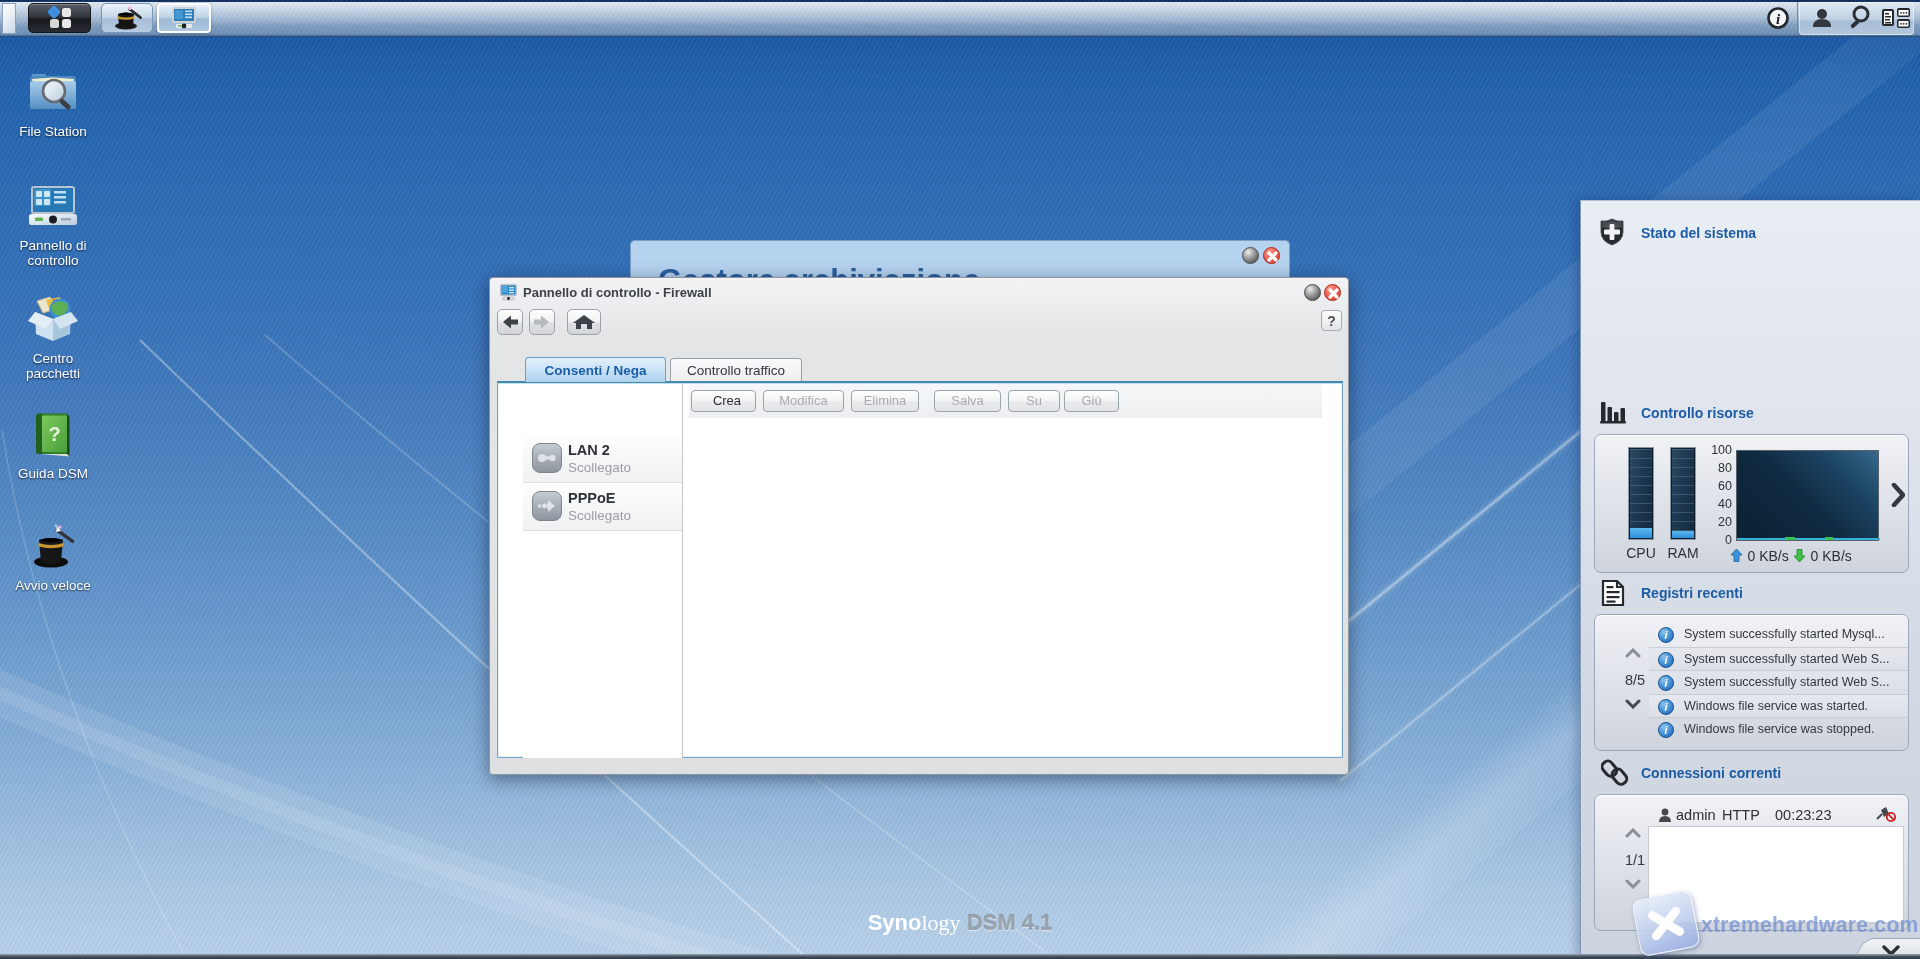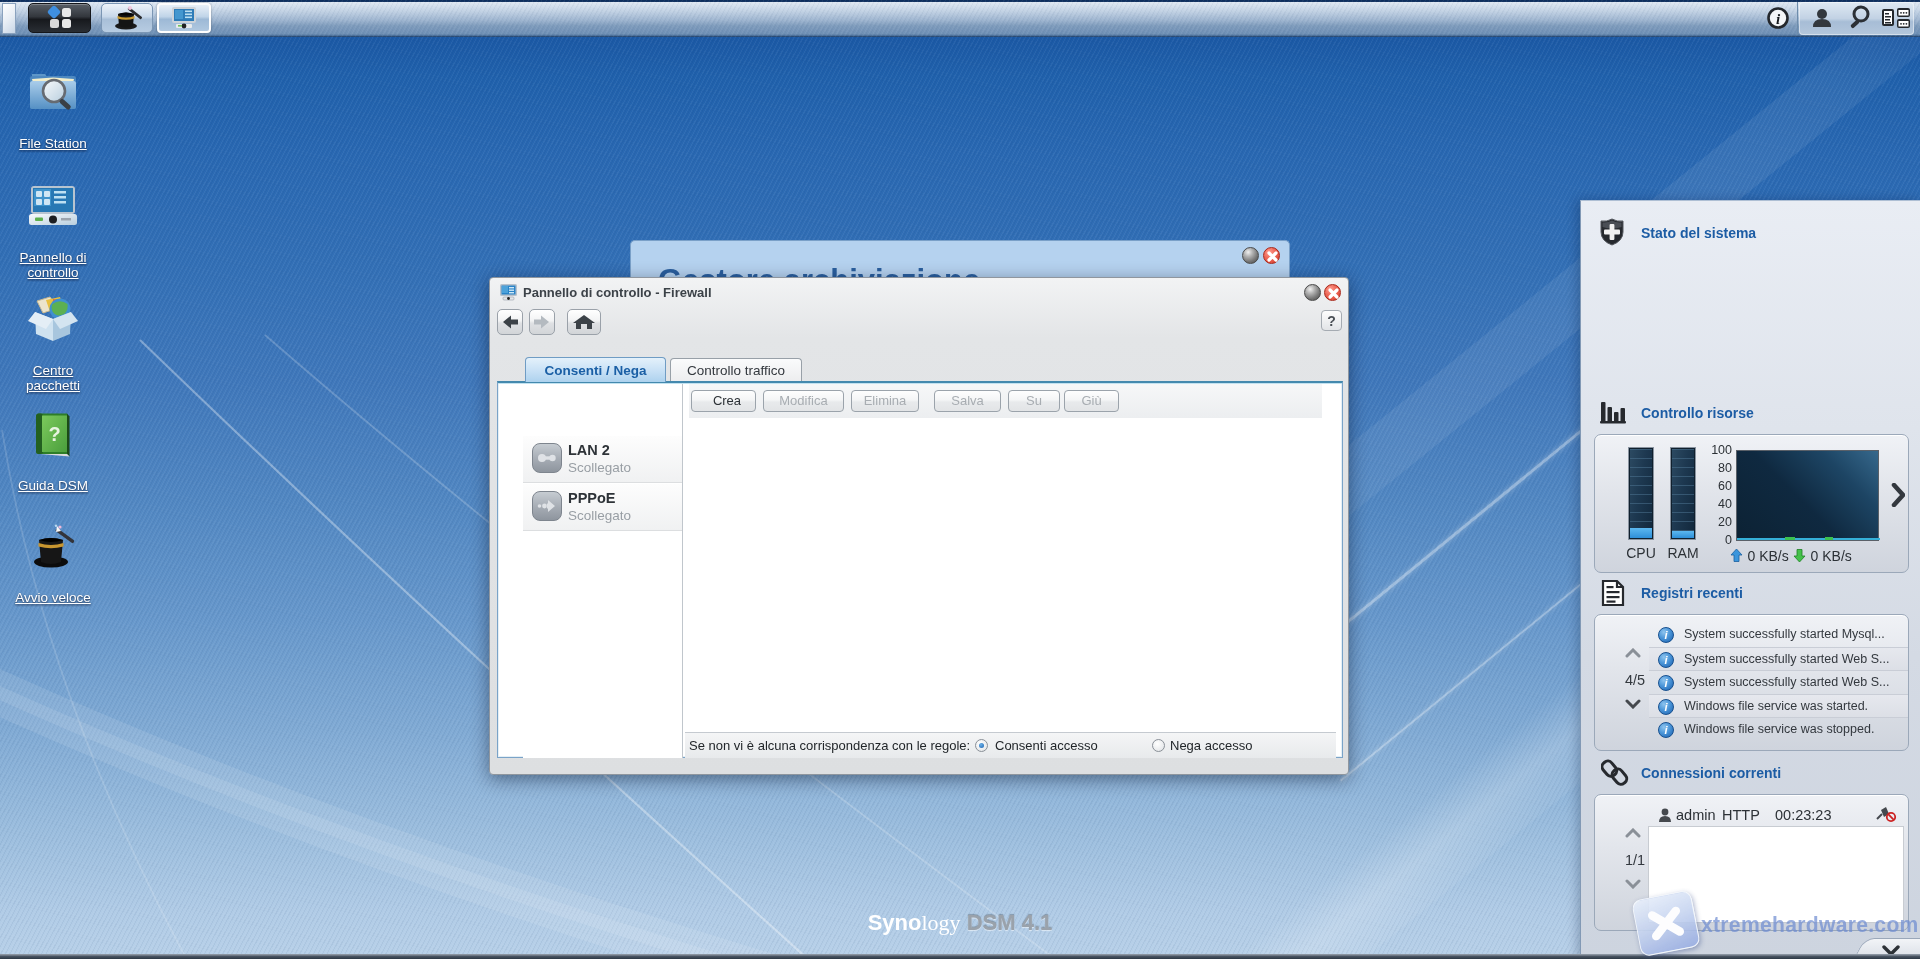--- a/index.html
+++ b/index.html
@@ -17,21 +17,21 @@
    repeating-linear-gradient(118deg, rgba(8,30,70,0.04) 0 1px, rgba(0,0,0,0) 1px 2.2px, rgba(255,255,255,0.05) 2.2px 3.2px, rgba(0,0,0,0) 3.2px 4px),
    linear-gradient(to bottom, #0e2f5e 0%, #0e2f5e 4%, #dfe8f2 6%, #c2d2e4 30%, #9db4cf 55%, #7e9bbc 70%, #6f90b5 92%, #456a94 97%, #16355f 100%);
 }
 .tb-btn { position:absolute; top:3px; height:30px; border-radius:5px; }
 #menuBtn { left:28px; width:63px; background: linear-gradient(to bottom, #585e66 0%, #33373d 45%, #17191d 55%, #2a2e34 100%); border:1px solid #14161a; box-shadow: inset 0 1px 0 rgba(255,255,255,.25); }
 #hatBtn { left:101px; width:52px; background: linear-gradient(to bottom, #eef4fa 0%, #c8d8ea 45%, #a8bfd8 55%, #b7cce2 100%); border:1px solid #7b96b4; }
 #cpBtn { left:157px; width:54px; background: linear-gradient(to bottom, #e8f0f8 0%, #c0d4e8 45%, #9db9d6 55%, #b0c8e0 100%); border:2px solid #fdfdfd; border-radius:4px; box-shadow:0 0 2px rgba(0,0,0,.4); }
 .trayIcon { position:absolute; top:0; }
 
 .dicon { position:absolute; width:106px; text-align:center; color:#fff; font-size:13.5px; }
-.dicon .lbl { margin-top:20px; line-height:15px; text-shadow:0 1px 2px rgba(0,0,20,.75);text-decoration:underline; }
+.dicon .lbl { margin-top:8px; line-height:15px; text-shadow:0 1px 2px rgba(0,0,20,.75); }
 .dicon svg { display:block; margin:0 auto; }
 
 #bgwin { position:absolute; left:630px; top:240px; width:660px; height:39px; overflow:hidden;
   background:#b5d2ef; border:1px solid #7aa0c8; border-bottom:none; border-radius:5px 5px 0 0; }
 #bgwin .gtitle { position:absolute; left:27px; top:22px; font-size:31px; font-weight:bold; color:#2a5f9e; letter-spacing:0px; }
 .ballmin { position:absolute; width:17px; height:17px; border-radius:50%;
   background: radial-gradient(circle at 35% 28%, #f0f0f0 0%, #b2b2b2 30%, #757575 65%, #4c4c4c 100%); border:1px solid #4a4a4a; }
 .ballclose { position:absolute; width:17px; height:17px; border-radius:50%;
   background: radial-gradient(circle at 35% 28%, #ff9d90 0%, #ee6a5a 40%, #d93c2c 100%); border:1px solid #a82618; }
 #fgwin { position:absolute; left:489px; top:277px; width:860px; height:498px;
@@ -340,27 +340,20 @@
       </div>
     </div>
     <div id="rpane" style="position:absolute; left:191px; top:1px; width:654px; height:374px;">
       <div style="position:absolute; left:0; top:0; width:633px; height:34px; background:linear-gradient(to bottom,#f6f7f8,#eceef0);"></div>
       <div class="wbtn" style="left:2px; width:65px; font-weight:normal;padding-left:7px;">Crea</div>
       <div class="wbtn dis" style="left:74px; width:81px;">Modifica</div>
       <div class="wbtn dis" style="left:162px; width:68px;">Elimina</div>
       <div class="wbtn dis" style="left:245px; width:67px;">Salva</div>
       <div class="wbtn dis" style="left:319px; width:52px;">Su</div>
       <div class="wbtn dis" style="left:375px; width:55px;">Giù</div>
-      <div id="botbar">
-        <div style="position:absolute; left:4px; top:5px;">Se non vi è alcuna corrispondenza con le regole:</div>
-        <div class="radio sel" style="left:290px; top:6px;"></div>
-        <div style="position:absolute; left:310px; top:5px;">Consenti accesso</div>
-        <div class="radio" style="left:467px; top:6px;"></div>
-        <div style="position:absolute; left:485px; top:5px;">Nega accesso</div>
-      </div>
     </div>
   </div>
 </div>
 
 <div id="panel">
 
   <svg style="position:absolute; left:17px; top:16px;" width="28" height="30" viewBox="0 0 28 30">
     <path d="M14 2 Q19 5 25 4 L25 15 Q25 24 14 28 Q3 24 3 15 L3 4 Q9 5 14 2 Z" fill="#26292e" stroke="#55595f" stroke-width="1"></path>
     <path d="M14 3.5 Q18 6 23.5 5.5 L23.5 10 Q14 13 4.5 10 L4.5 5.5 Q10 6 14 3.5 Z" fill="#4a4e55"></path>
     <rect x="11.6" y="7" width="4.8" height="16" rx="1" fill="#f2f2f2"></rect>
@@ -417,21 +410,21 @@
     <rect x="6.5" y="7" width="7" height="2.2" fill="#26292e"></rect>
     <rect x="6.5" y="12" width="13" height="2.2" fill="#26292e"></rect>
     <rect x="6.5" y="17" width="13" height="2.2" fill="#26292e"></rect>
     <rect x="6.5" y="21.5" width="9" height="2.2" fill="#26292e"></rect>
   </svg>
   <div class="phead" style="top:384px;">Registri recenti</div>
   <div class="pbox" style="top:413px; height:137px;">
     <svg class="chev" style="top:33px;" viewBox="0 0 16 10">
         <path d="M2 8 L8 2 14 8" fill="none" stroke="#8a9098" stroke-width="3" stroke-linecap="round"></path>
       </svg>
-    <div class="pnum" style="top:57px;">4/5</div>
+    <div class="pnum" style="top:57px;">8/5</div>
     <svg class="chev" style="top:84px;" viewBox="0 0 16 10">
         <path d="M2 2 L8 8 14 2" fill="none" stroke="#45494e" stroke-width="3" stroke-linecap="round"></path>
       </svg>
     <div class="logrow" style="top:8px;">
         <div class="infoico">i</div>
         <div style="position:absolute; left:35px; top:4px;">System successfully started Mysql...</div>
       </div>
     <div class="logrow shade" style="top:32px;">
         <div class="infoico">i</div>
         <div style="position:absolute; left:35px; top:4px;">System successfully started Web S...</div>

